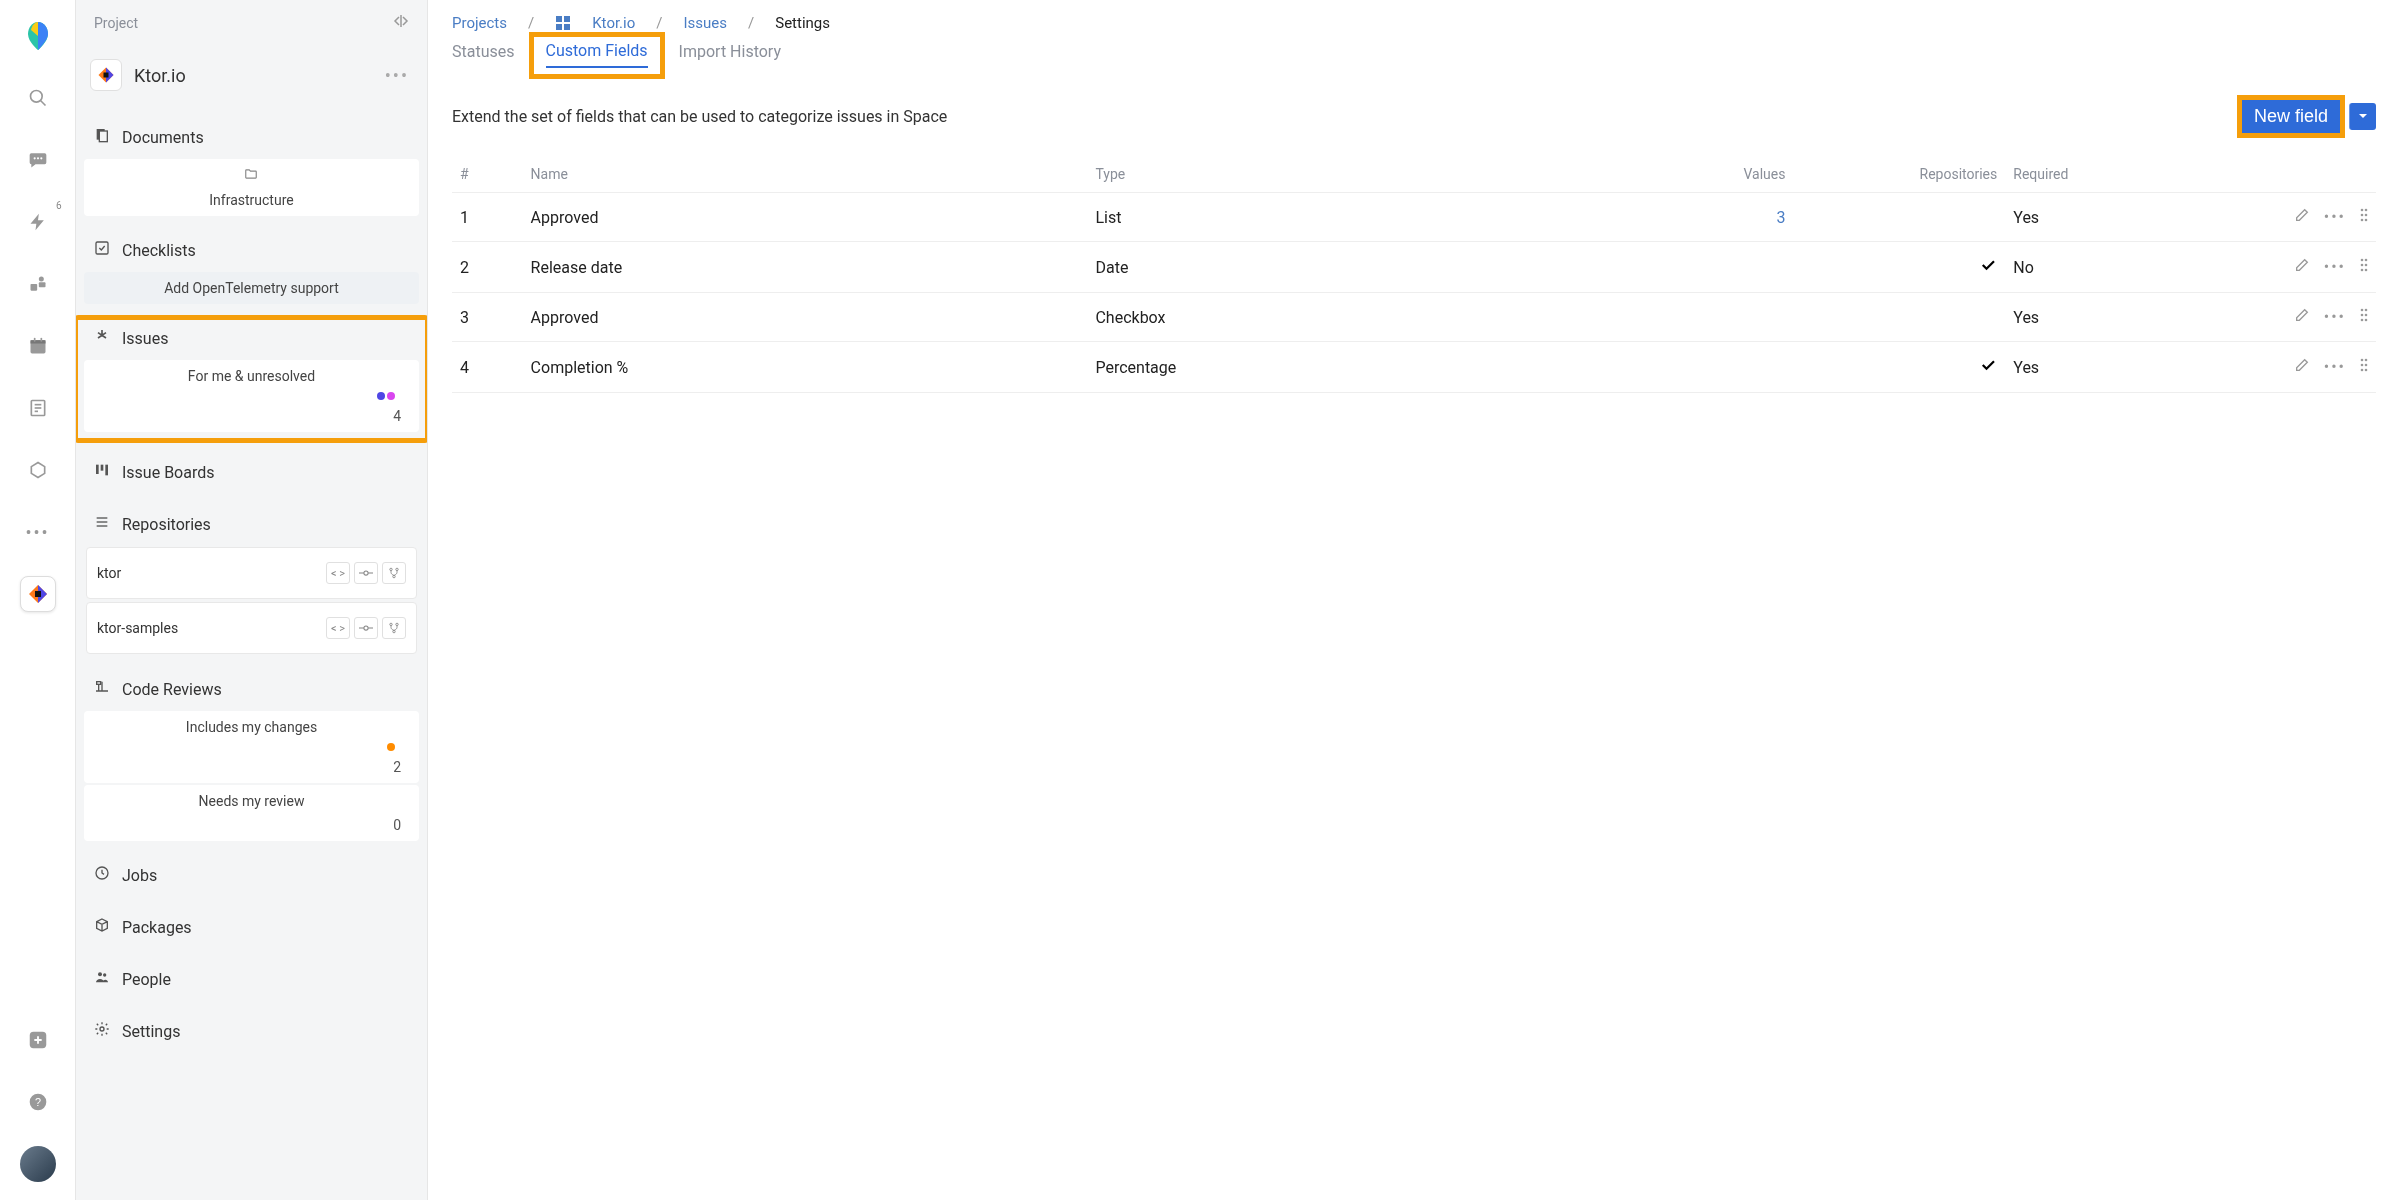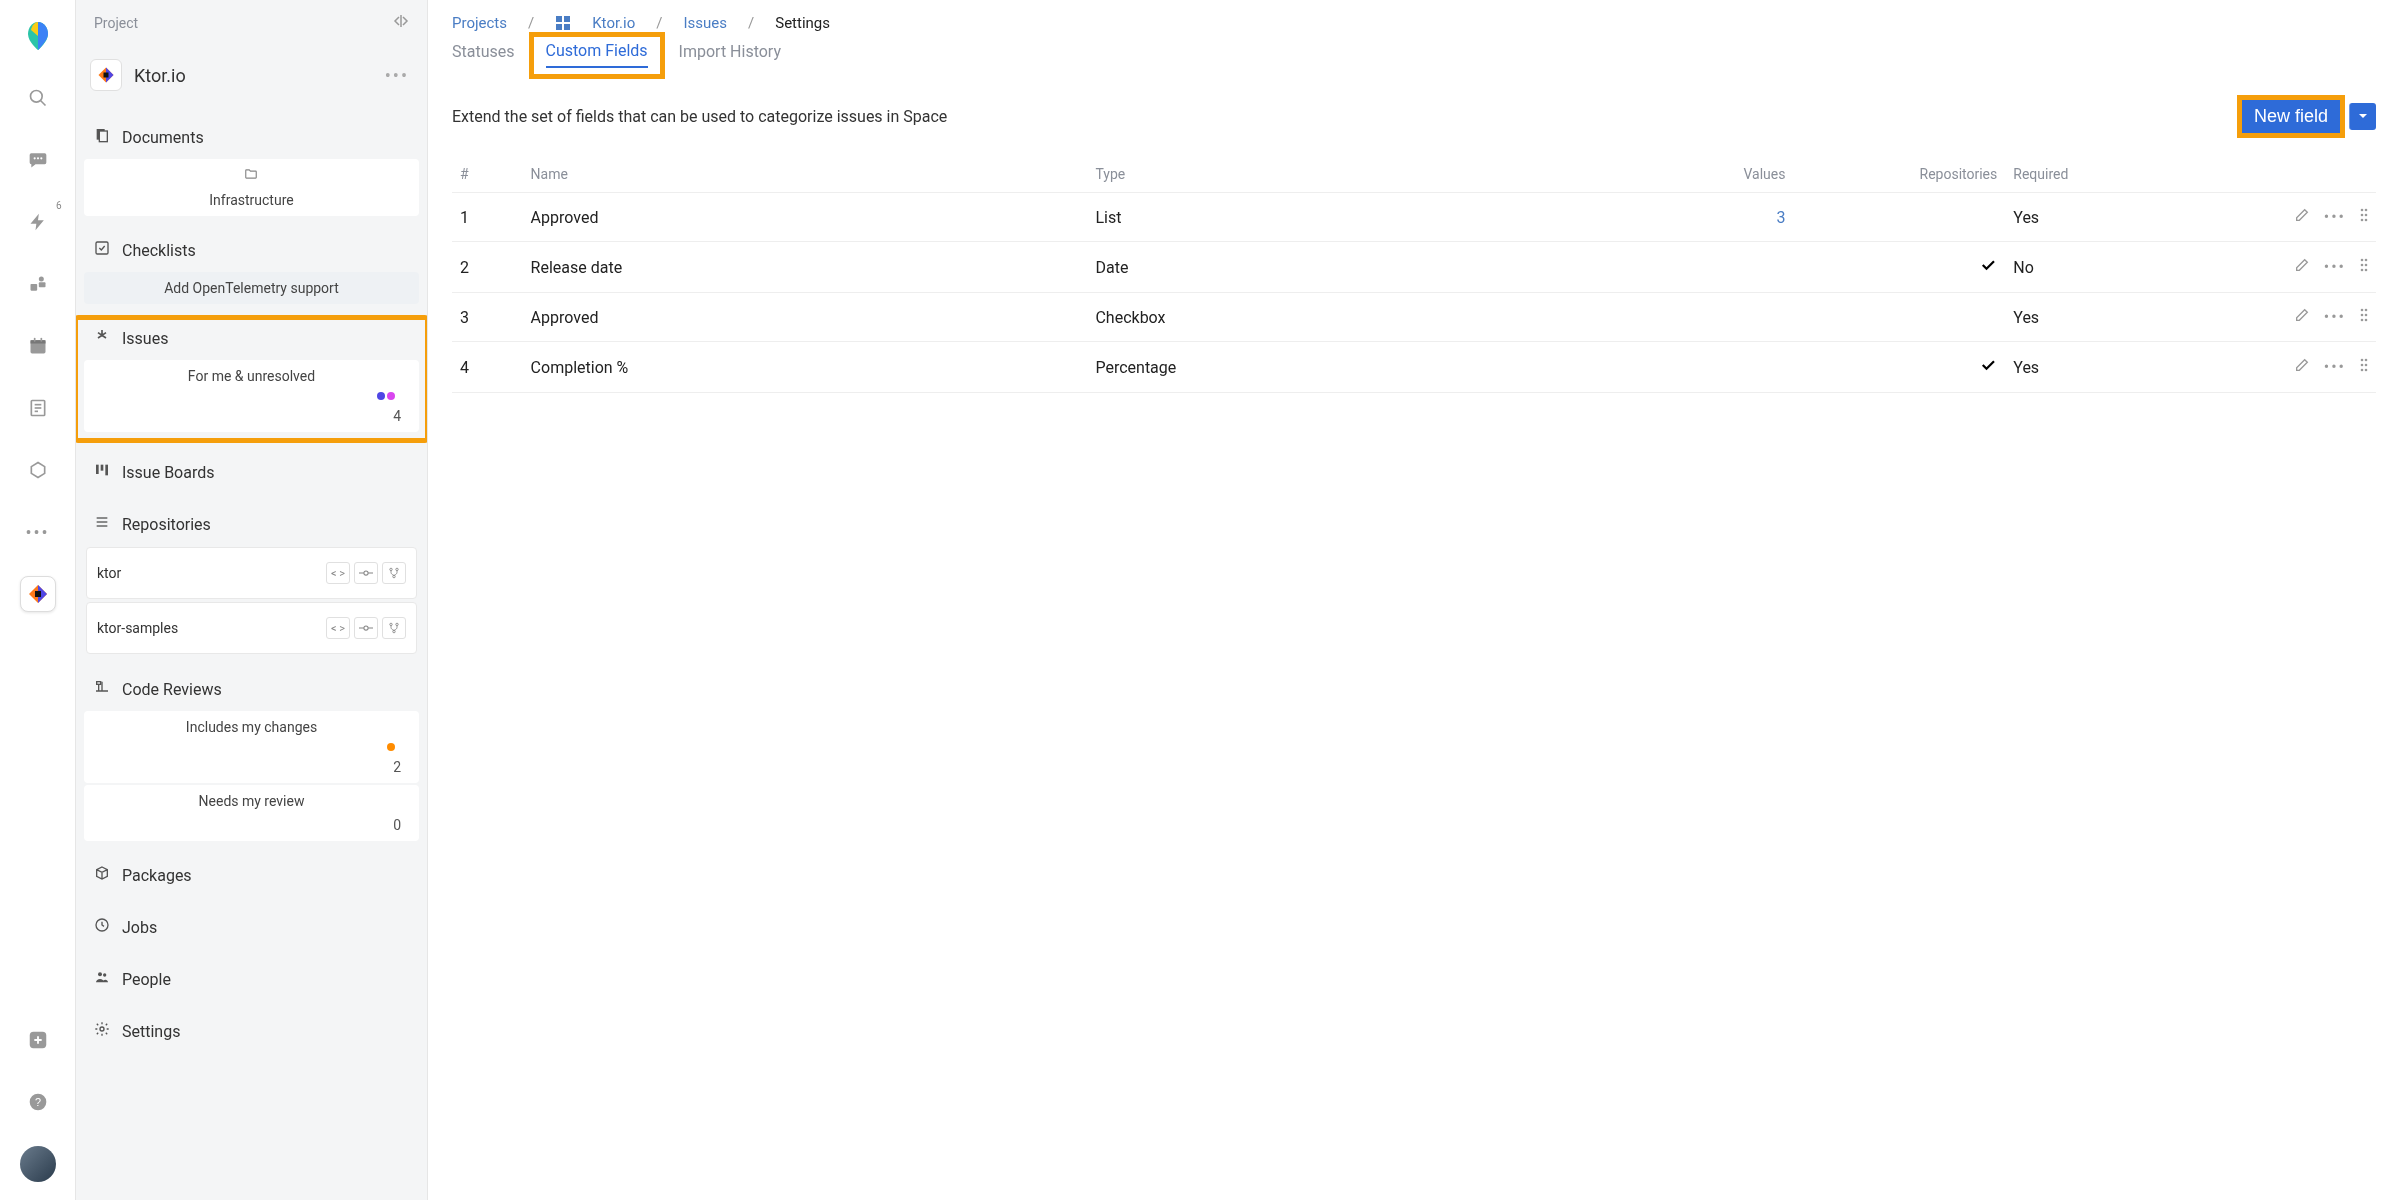--- a/index.html
+++ b/index.html
@@ -314,33 +314,33 @@
       </div>
       <div class="section-item">
         <span>Needs my review</span>
         <span class="count">0</span>
       </div>
     </div>
 
     <div class="section">
       <div class="section-header">
         <span class="icon"><svg width="16" height="16" viewBox="0 0 24 24" fill="none" stroke="currentColor" stroke-width="2">
-              <path d="M12 3l8 4v10l-8 4-8-4V7l8-4zM4 7l8 4 8-4M12 11v10"></path>
-            </svg></span>
-        <span>Packages</span>
-      </div>
-    </div>
-
-    <div class="section">
-      <div class="section-header">
-        <span class="icon"><svg width="16" height="16" viewBox="0 0 24 24" fill="none" stroke="currentColor" stroke-width="2">
               <circle cx="12" cy="12" r="9"></circle>
               <path d="M12 7v5l3 2"></path>
             </svg></span>
         <span>Jobs</span>
+      </div>
+    </div>
+
+    <div class="section">
+      <div class="section-header">
+        <span class="icon"><svg width="16" height="16" viewBox="0 0 24 24" fill="none" stroke="currentColor" stroke-width="2">
+              <path d="M12 3l8 4v10l-8 4-8-4V7l8-4zM4 7l8 4 8-4M12 11v10"></path>
+            </svg></span>
+        <span>Packages</span>
       </div>
     </div>
 
     <div class="section">
       <div class="section-header">
         <span class="icon"><svg width="16" height="16" viewBox="0 0 24 24" fill="currentColor">
               <circle cx="9" cy="8" r="3"></circle>
               <circle cx="16" cy="9" r="2.5"></circle>
               <path d="M3 20c0-3 3-5 6-5s6 2 6 5M13 20c0-2.5 2-4 4-4s4 1.5 4 4"></path>
             </svg></span>

